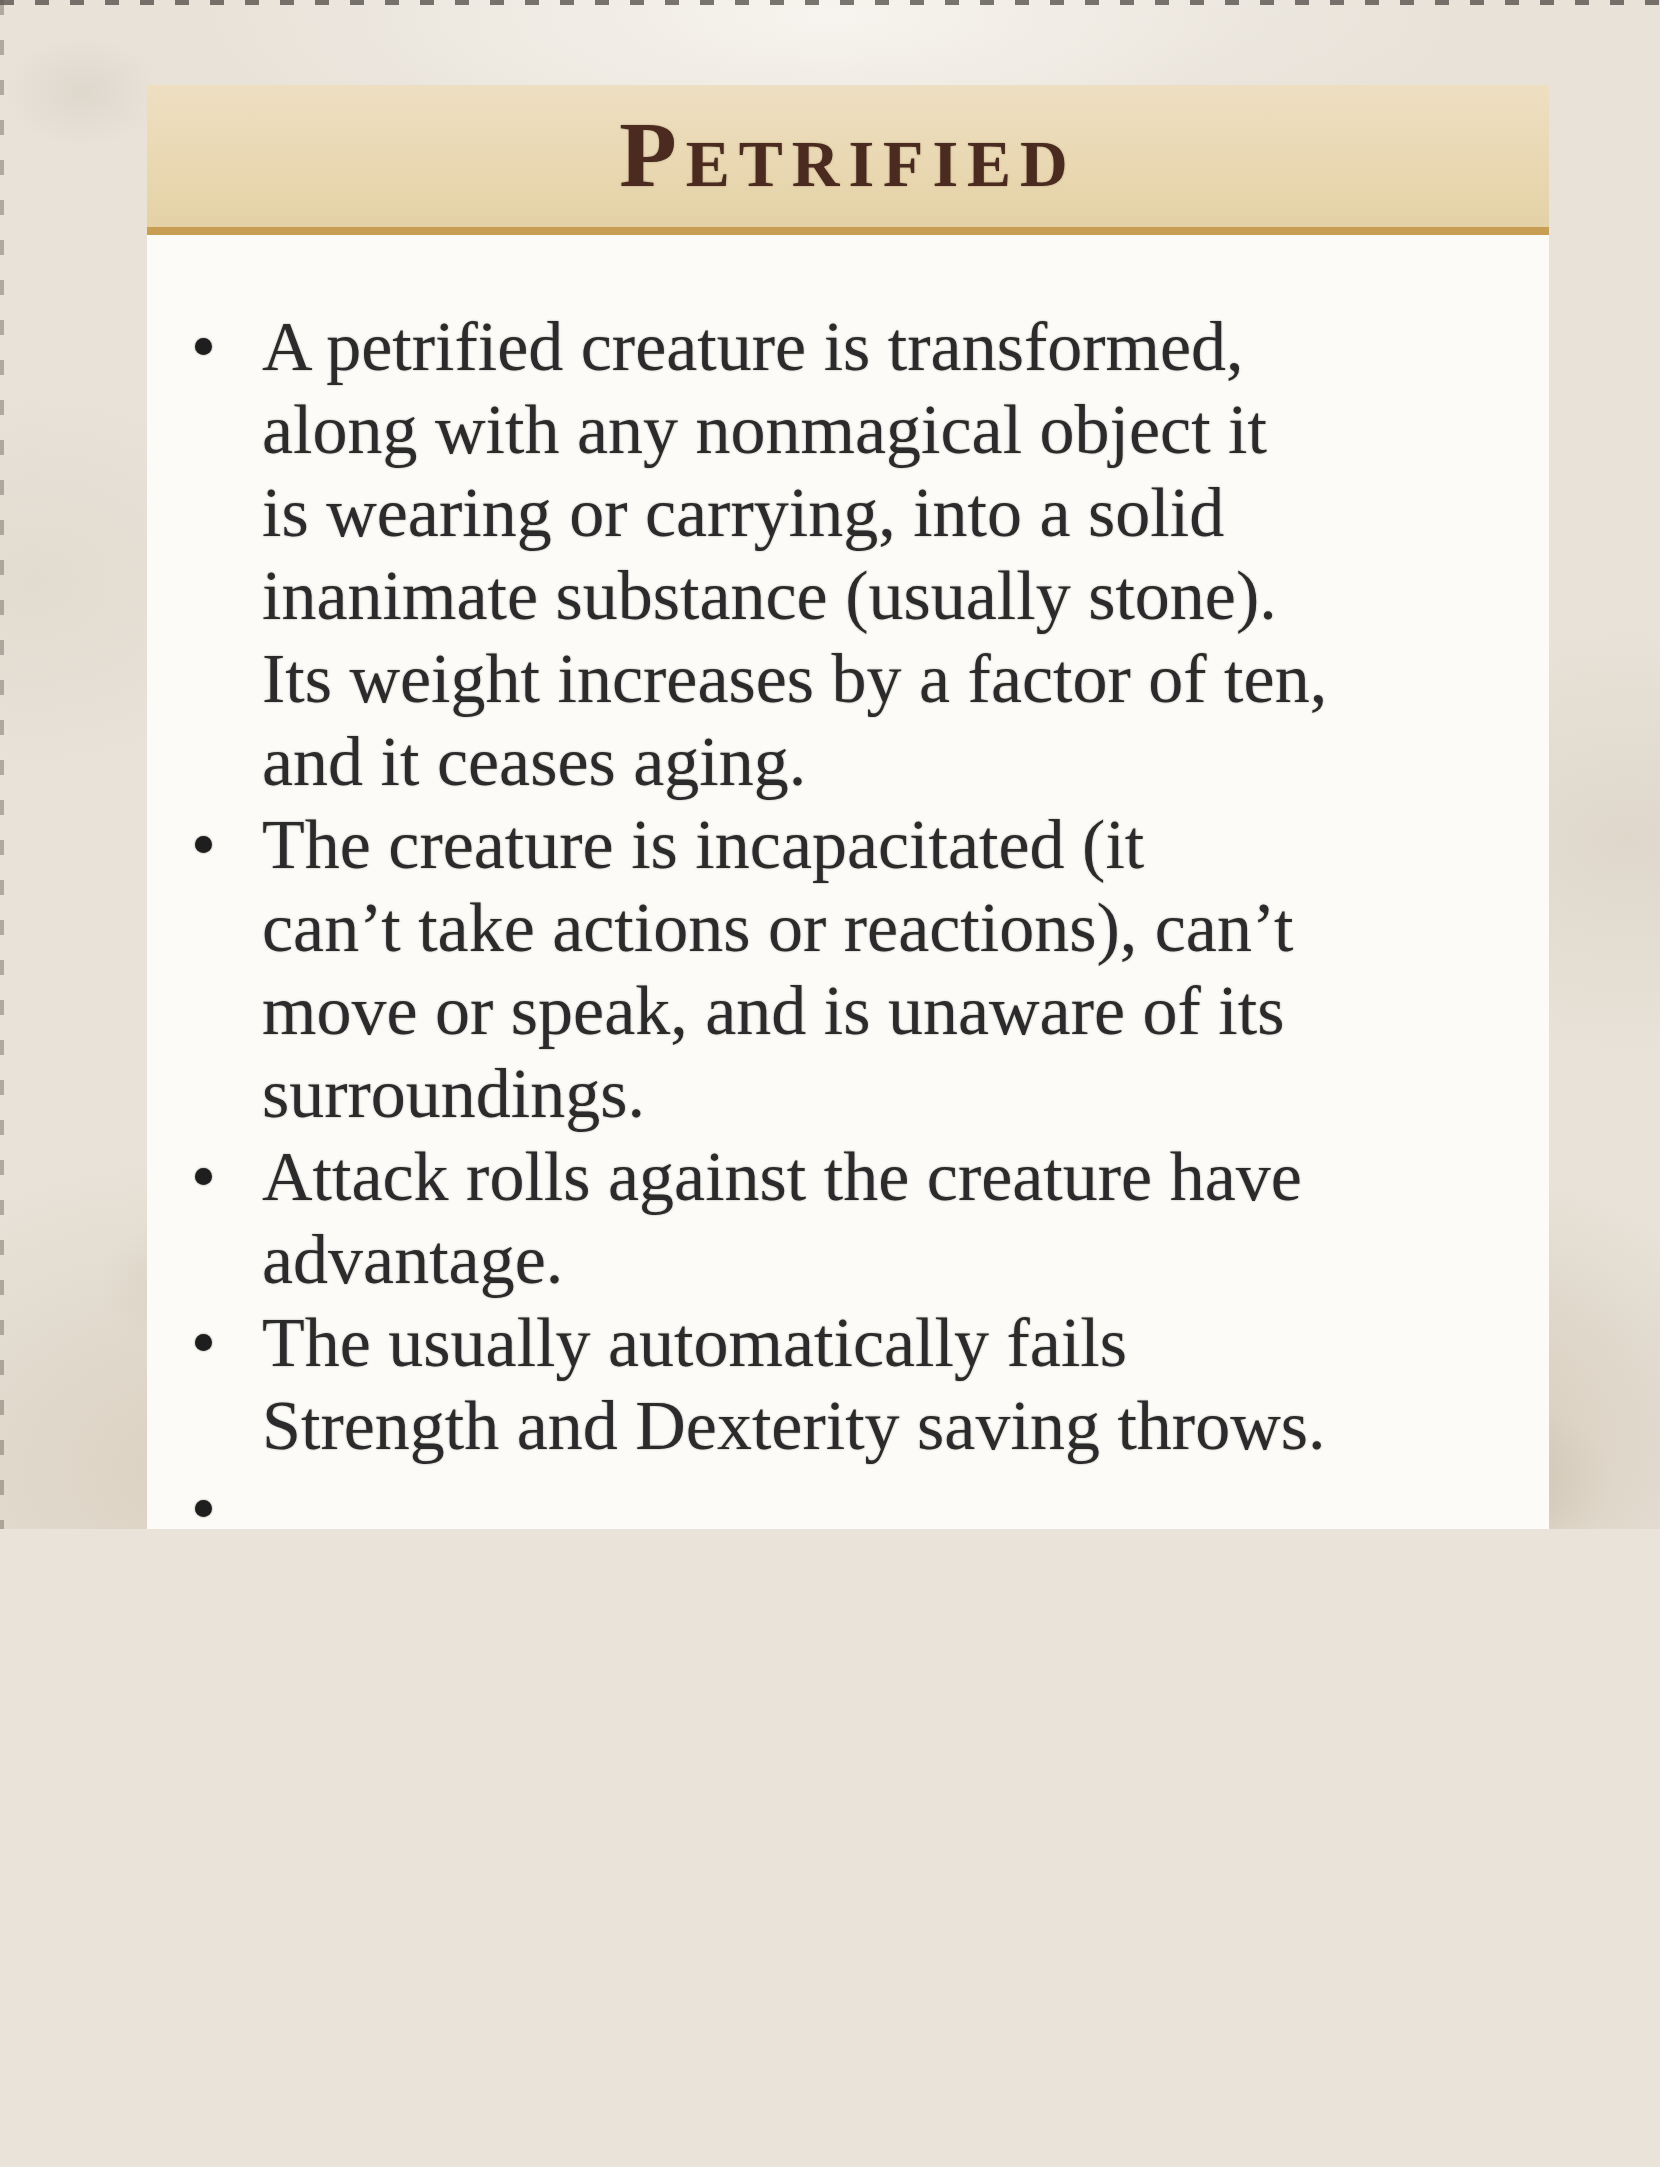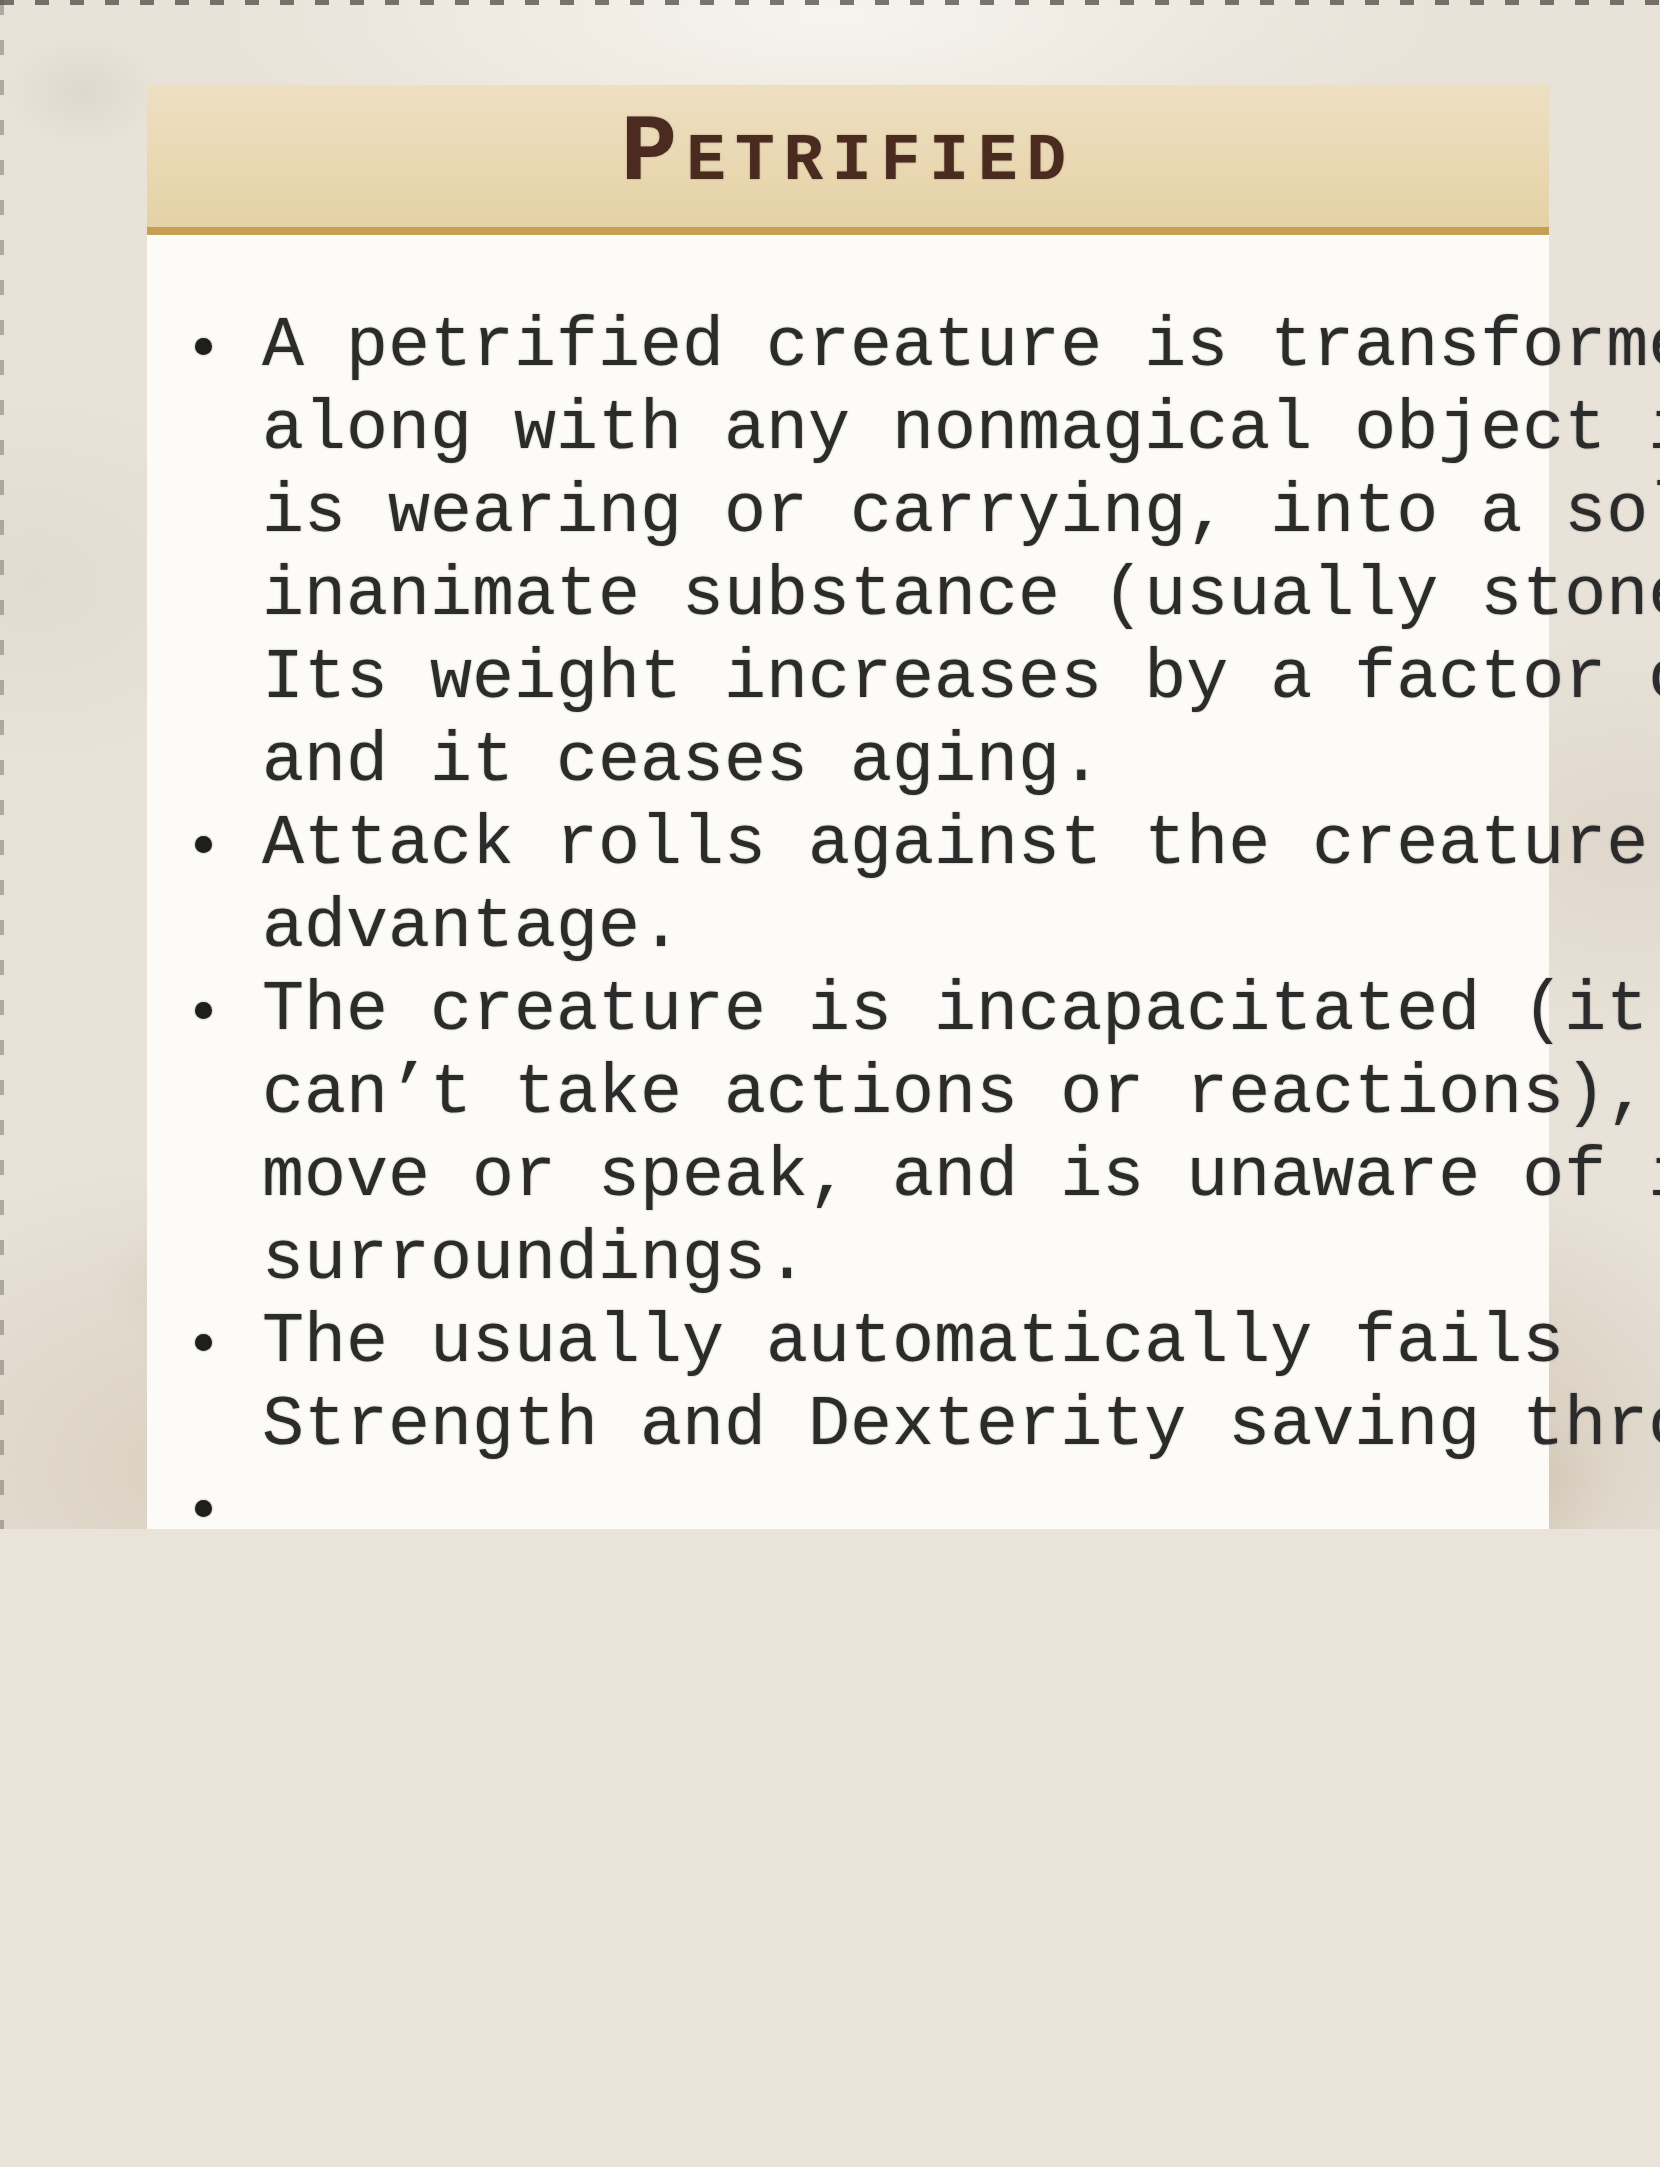--- a/index.html
+++ b/index.html
@@ -16,21 +16,20 @@
     overflow: hidden;
     background-color: #e8e2d8;
     background-image:
       radial-gradient(900px 260px at 50% 1%,  rgba(249,247,242,.85), rgba(249,247,242,0) 70%),
       radial-gradient(560px 420px at 86% 94%, rgba(200,185,164,.60), rgba(200,185,164,0) 65%),
       radial-gradient(700px 500px at 12% 96%, rgba(208,195,176,.55), rgba(208,195,176,0) 62%),
       radial-gradient(480px 360px at 98% 55%, rgba(215,205,190,.50), rgba(215,205,190,0) 60%),
       radial-gradient(420px 320px at 2% 38%,  rgba(220,212,200,.50), rgba(220,212,200,0) 60%),
       radial-gradient(360px 260px at 72% 6%,  rgba(227,220,209,.45), rgba(227,220,209,0) 60%),
       radial-gradient(520px 320px at 42% 99%, rgba(201,188,169,.45), rgba(201,188,169,0) 62%);
-    font-family: Liberation Mono, monospace;
   }
 
   
   .texture {
     position: absolute;
     inset: 0;
     pointer-events: none;
     background-image:
       radial-gradient(150px 110px at 30% 90%, rgba(185,170,148,.28), rgba(185,170,148,0) 70%),
       radial-gradient(190px 140px at 58% 95%, rgba(185,170,148,.25), rgba(185,170,148,0) 70%),
@@ -158,29 +157,29 @@
         <span class="dot"></span>
         <span class="li-text">A petrified creature is transformed,
 along with any nonmagical object it
 is wearing or carrying, into a solid
 inanimate substance (usually stone).
 Its weight increases by a factor of ten,
 and it ceases aging.</span>
       </li>
       <li>
         <span class="dot"></span>
-        <span class="li-text">Attack rolls against the creature have
-advantage.</span>
-      </li>
-      <li>
-        <span class="dot"></span>
         <span class="li-text">The creature is incapacitated (it
 can’t take actions or reactions), can’t
 move or speak, and is unaware of its
 surroundings.</span>
+      </li>
+      <li>
+        <span class="dot"></span>
+        <span class="li-text">Attack rolls against the creature have
+advantage.</span>
       </li>
       <li>
         <span class="dot"></span>
         <span class="li-text">The usually automatically fails
 Strength and Dexterity saving throws.</span>
       </li>
       <li>
         <span class="dot"></span>
       </li>
     </ul>

